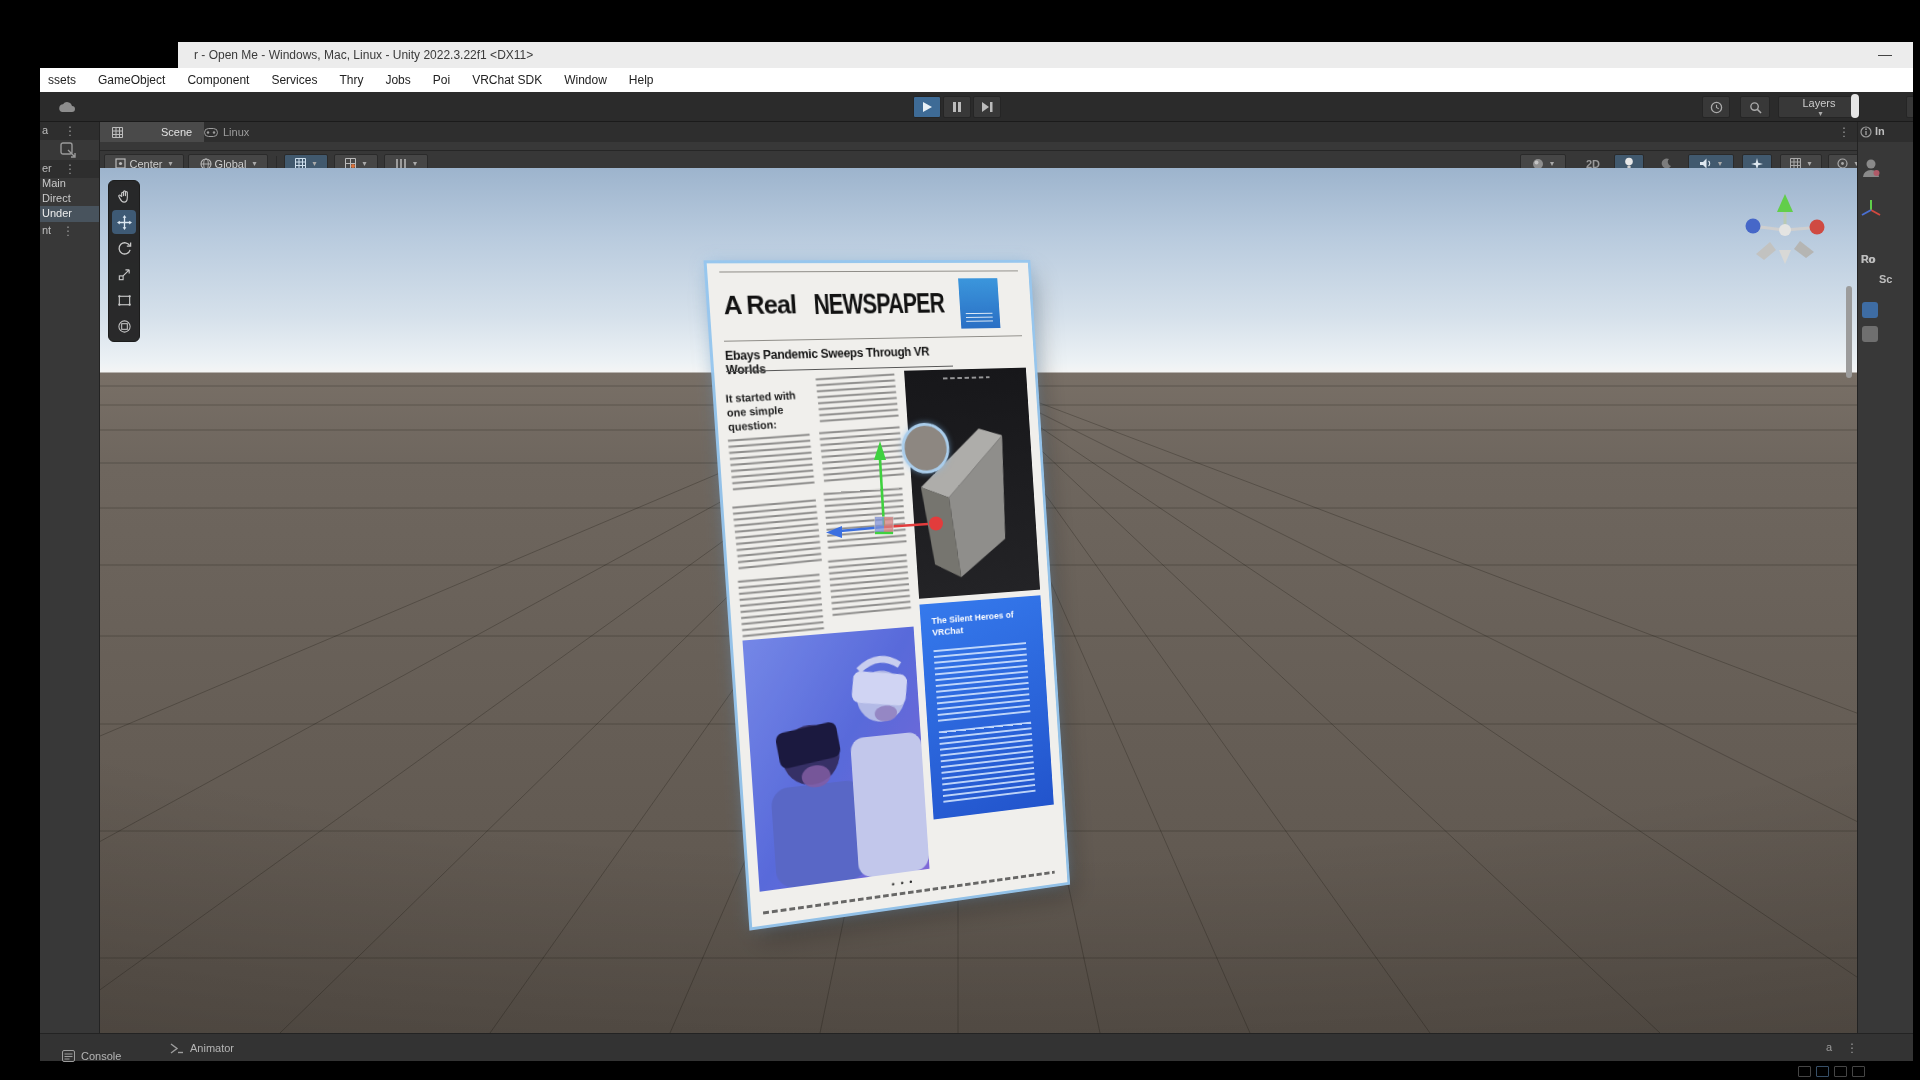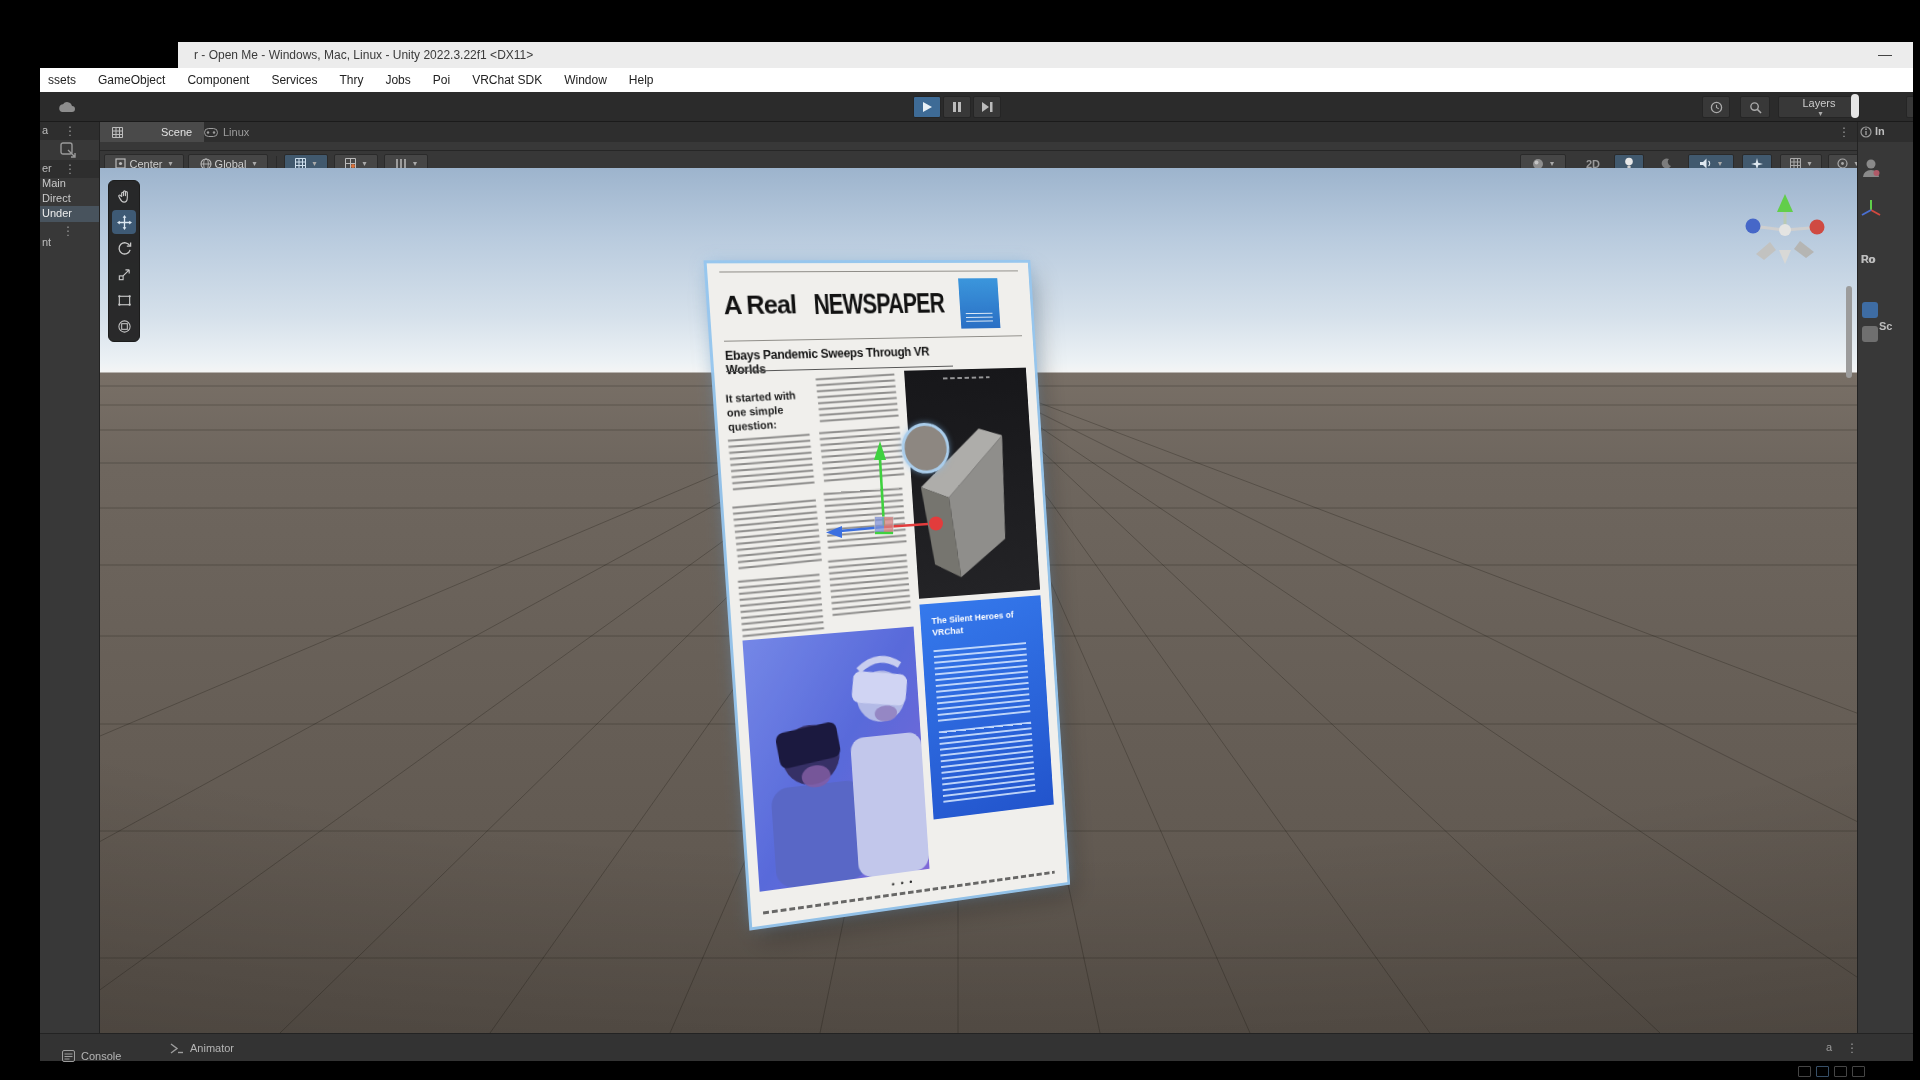--- a/index.html
+++ b/index.html
@@ -160,21 +160,21 @@
   <div class="sliver-tabrow" style="top:38px;">
     <span class="sliver-txt" style="left:2px;top:2px;">er</span>
     <span class="sliver-txt kebab" style="left:24px;top:2px;">⋮</span>
   </div>
   <span class="sliver-txt" style="left:2px;top:55px;color:#c9c9c9;">Main</span>
   <span class="sliver-txt" style="left:2px;top:70px;color:#c9c9c9;">Direct</span>
   <div class="abs" style="left:0;top:84px;width:60px;height:16px;background:#48535d;">
     <span class="sliver-txt" style="left:2px;top:1px;color:#ececec;">Under</span>
   </div>
   <div class="sliver-tabrow" style="top:100px;background:transparent;">
-    <span class="sliver-txt" style="left:2px;top:14px;">nt</span>
+    <span class="sliver-txt" style="left:2px;top:2px;">nt</span>
     <span class="sliver-txt kebab" style="left:22px;top:2px;">⋮</span>
   </div>
 </div>
 
 <div id="scene-panel" class="abs">
   <div id="tabstrip">
     <div class="tab active" style="left:0;">
       <svg width="11" height="11" viewBox="0 0 11 11">
         <path d="M0.5 0.5 h10 v10 h-10 Z M0.5 4 h10 M0.5 7.5 h10 M4 0.5 v10 M7.5 0.5 v10" fill="none" stroke="#bdbdbd" stroke-width="1"></path>
       </svg>
@@ -461,21 +461,21 @@
       <path d="M1 19 a8 7 0 0 1 16 0 Z" fill="#8a8a8a"></path>
     <circle cx="14.5" cy="15" r="3" fill="#b05a68"></circle>
   </svg>
   <svg class="abs" style="left:2px;top:76px;" width="22" height="22" viewBox="0 0 22 22">
     <line x1="11" y1="12" x2="11" y2="2" stroke="#5fce4a" stroke-width="2"></line>
     <line x1="11" y1="12" x2="20" y2="17" stroke="#d2493f" stroke-width="2"></line>
     <line x1="11" y1="12" x2="2" y2="17" stroke="#4a6fd2" stroke-width="2"></line>
   </svg>
   <span class="sliver-txt" style="left:3px;top:111px;margin-top:20px;">Po</span>
   <span class="sliver-txt" style="left:3px;top:131px;">Ro</span>
-  <span class="sliver-txt" style="left:21px;top:151px;margin-top:47px;">Sc</span>
+  <span class="sliver-txt" style="left:21px;top:151px;">Sc</span>
   <div class="abs" style="left:4px;top:180px;width:16px;height:16px;border-radius:3px;background:#3e6ca3;"></div>
   <div class="abs" style="left:4px;top:204px;width:16px;height:16px;border-radius:3px;background:#6f6f6f;"></div>
 </div>
 
 <div id="bottombar" class="abs">
   <div class="btab" style="left:22px;align-items:flex-end;">
     <svg width="13" height="12" viewBox="0 0 13 12">
       <rect x="0.5" y="0.5" width="12" height="11" rx="1.5" fill="none" stroke="#9d9d9d" stroke-width="1"></rect>
       <line x1="2.5" y1="4" x2="10.5" y2="4" stroke="#9d9d9d" stroke-width="1"></line>
       <line x1="2.5" y1="6.5" x2="10.5" y2="6.5" stroke="#9d9d9d" stroke-width="1"></line>

